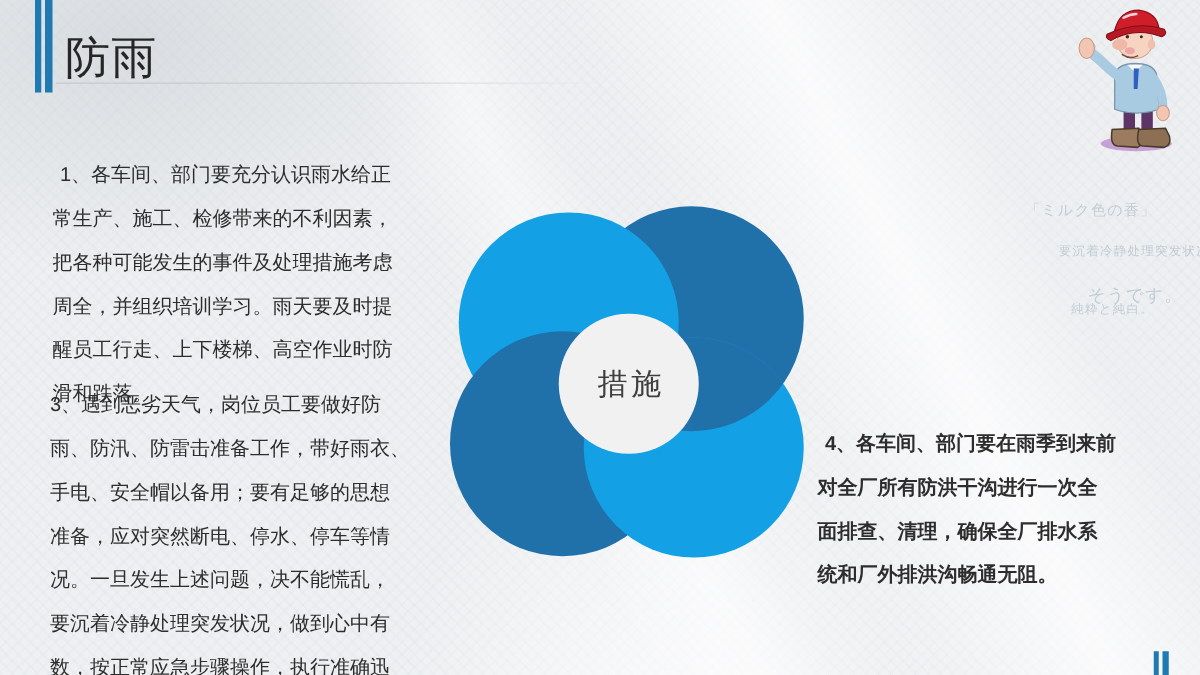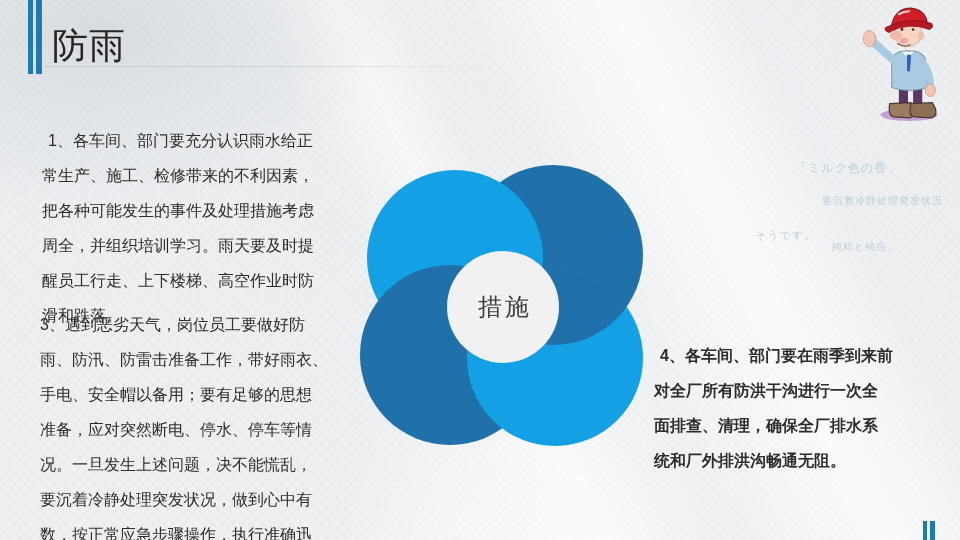--- a/index.html
+++ b/index.html
@@ -28,25 +28,25 @@
   }
   .point{
     position:absolute;margin:12px;z-index:3;
     font-size:16px;line-height:35px;color:var(--body-text,#2d2d2d);
     white-space:pre-line;
   }
   .p1{left:30px;top:111px;width:364px;text-indent:6px;}
   .p2{left:632px;top:111px;width:316px;text-indent:6px;}
   .p3{left:28px;top:295px;width:386px;}
   .p4{left:642px;top:326px;width:316px;text-indent:6px;font-weight:bold;}
-  .watermark{position:absolute;inset:0;z-index:1;color:var(--watermark-text,#9fb0bd);opacity:.55;}
+  .watermark{position:absolute;inset:0;z-index:1;color:var(--watermark-text,#9fb0bd);opacity:.55;margin-left:25px;}
   .watermark span{position:absolute;white-space:nowrap;}
   .wm0{left:795px;top:160px;font-size:12px;letter-spacing:1px;}
   .wm1{left:822px;top:194px;font-size:10px;letter-spacing:1px;}
-  .wm2{left:755px;top:228px;font-size:11px;letter-spacing:1px;}
+  .wm2{left:845px;top:228px;font-size:14px;letter-spacing:1px;}
   .wm3{left:832px;top:240px;font-size:10px;letter-spacing:1px;}
   .flower{position:absolute;left:355px;top:157px;z-index:2;}
   .c-bright{fill:var(--circle-bright,#13a0e5);}
   .c-dark{fill:var(--circle-dark,#2070aa);}
   .c-center{fill:var(--circle-center,#f1f1f1);}
   .center-label{
     font-family:"Liberation Sans",sans-serif;font-size:24px;letter-spacing:3px;
     fill:var(--center-label-text,#3f3f3f);
   }
   .mascot{position:absolute;left:856px;top:2px;z-index:3;}

